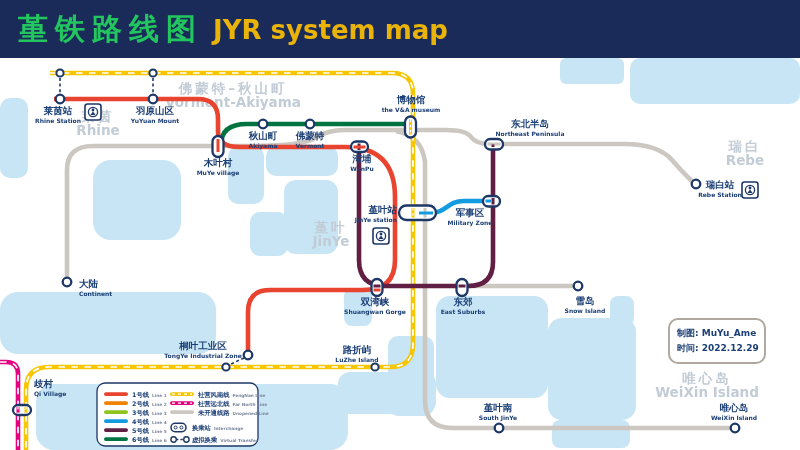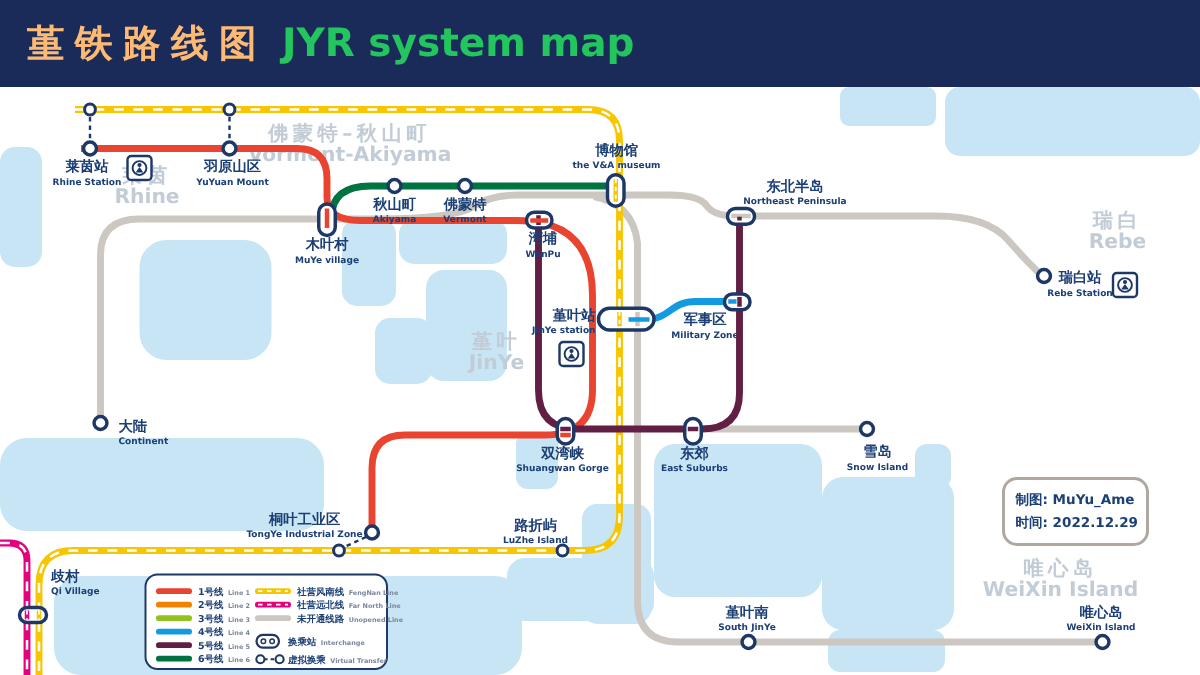--- a/index.html
+++ b/index.html
@@ -2,23 +2,23 @@
 <html><head>
 <meta charset="utf-8">
 <style>
   html,body{margin:0;padding:0;background:#e8e8e8;}
   *{box-sizing:border-box;}
   .stage{position:relative;width:800px;height:450px;background:#ffffff;overflow:hidden;
          font-family:"DejaVu Sans","Liberation Sans",sans-serif;}
   #map{position:absolute;left:0;top:0;width:800px;height:450px;display:block;}
   .banner{position:absolute;left:0;top:0;width:800px;height:58px;background:#1a2b5a;
           display:flex;align-items:baseline;padding:0 0 0 18px;z-index:5;}
-  .banner .t-zh{color:#fdba74;font-size:25px;font-weight:bold;letter-spacing:7px;
+  .banner .t-zh{color:#22c55e;font-size:30px;font-weight:bold;letter-spacing:7px;
                 line-height:58px;font-family:"DejaVu Serif","Liberation Serif",serif;}
-  .banner .t-en{color:#22c55e;font-size:26px;font-weight:bold;margin-left:10px;
+  .banner .t-en{color:#eab308;font-size:26px;font-weight:bold;margin-left:10px;
                 font-family:"DejaVu Sans","Liberation Sans",sans-serif;}
   svg text{font-family:"DejaVu Sans","Liberation Sans",sans-serif;}
 </style>
 </head>
 <body>
 
 <div class="stage">
   <svg id="map" viewBox="0 0 800 450">
       <rect x="560" y="58" width="64" height="26" rx="6" fill="#c7e5f4"></rect>
       <rect x="630" y="58" width="170" height="46" rx="10" fill="#c7e5f4"></rect>

